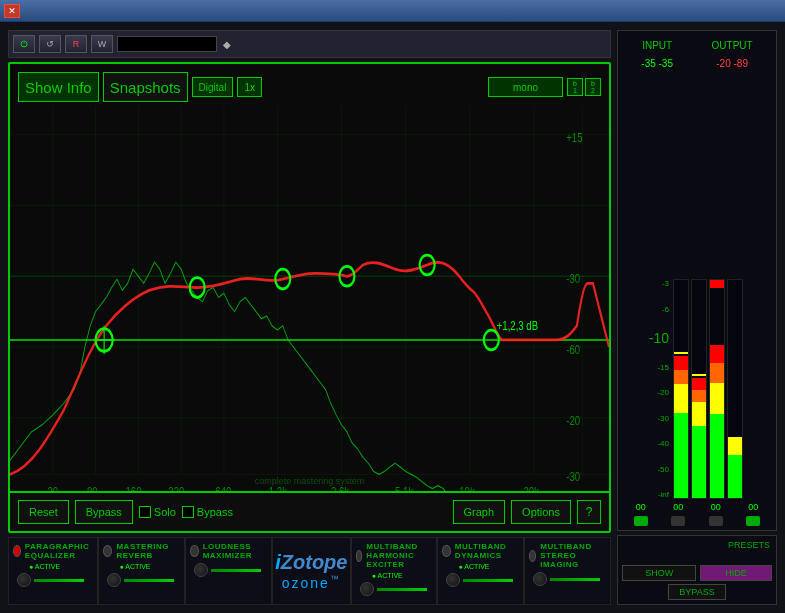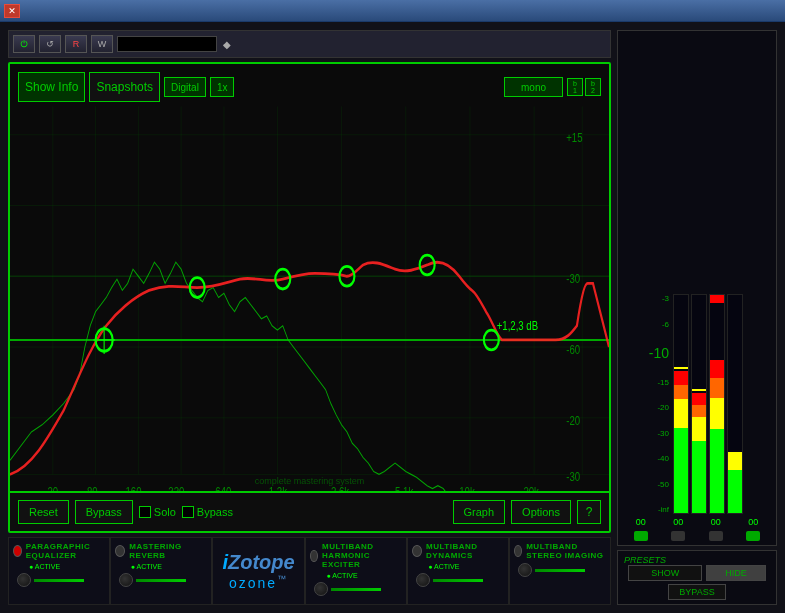--- a/index.html
+++ b/index.html
@@ -110,21 +110,21 @@
       right: 8px;
       display: flex;
       align-items: center;
       gap: 4px;
       z-index: 10;
     }
     .eq-btn {
       background: #111;
       border: 1px solid #00cc00;
       color: #00cc00;
-      font-size: 12px;
+      font-size: 15px;
       padding: 14px 6px;
       cursor: pointer;
       height: 20px;
       display: flex;
       align-items: center;
     }
     .eq-btn-active {
       background: #003300;
     }
     .eq-mode-btn {
@@ -135,21 +135,21 @@
       padding: 2px 6px;
       cursor: pointer;
       height: 20px;
     }
     .eq-spacer { flex: 1; }
     .eq-mono-btn {
       background: #003300;
       border: 1px solid #00cc00;
       color: #00cc00;
       font-size: 10px;
-      padding: 2px 16px;
+      padding: 2px 24px;
       cursor: pointer;
       height: 20px;
     }
     .eq-channel-btns {
       display: flex;
       gap: 2px;
     }
     .eq-ch-btn {
       width: 16px;
       height: 18px;
@@ -471,20 +471,30 @@
         <div class="module-header">
           <div class="module-indicator module-indicator-gray"></div>
           <span class="module-name">MASTERING REVERB</span>
         </div>
         <div class="module-active" style="color:#00ff00;">● ACTIVE</div>
         <div class="module-knob-row">
           <div class="module-knob"></div>
           <div class="module-slider"></div>
         </div>
       </div>
+      <div class="module-item">
+        <div class="module-header">
+          <div class="module-indicator module-indicator-gray"></div>
+          <span class="module-name">LOUDNESS MAXIMIZER</span>
+        </div>
+        <div class="module-knob-row">
+          <div class="module-knob"></div>
+          <div class="module-slider"></div>
+        </div>
+      </div>
 
       <div class="izotope-logo-area">
         <div style="text-align:center;">
           <div style="font-size:20px; font-style:italic; font-weight:bold;">
             <span class="izotope-i">i</span><span class="izotope-rest">Zotope</span>
           </div>
           <div style="color:#00aaff; font-size:14px; letter-spacing:2px;">ozone<span style="font-size:9px;vertical-align:super;color:#4488cc;">™</span></div>
         </div>
       </div>
       <div class="module-item">
@@ -520,20 +530,30 @@
         </div>
       </div>
     </div>
 
   </div>
 
   <div class="right-panel">
 
     <div class="vu-section" style="flex:1; display:flex; flex-direction:column;">
 
+      <div style="display:flex; justify-content:space-around; margin-bottom:2px;">
+        <div style="text-align:center;">
+          <span style="color:#00cc00; font-size:10px;">INPUT</span><br>
+          <span style="color:#00ff00; font-size:10px;">-35 -35</span>
+        </div>
+        <div style="text-align:center;">
+          <span style="color:#00cc00; font-size:10px;">OUTPUT</span><br>
+          <span style="color:#ff4444; font-size:10px;">-20 -89</span>
+        </div>
+      </div>
 
       <div style="display:flex; gap:2px; flex:1; align-items:flex-end; justify-content:center; position:relative;">
 
         <div style="position:relative; width:20px; height:220px; display:flex; flex-direction:column; justify-content:space-between; align-items:flex-end; padding-right:2px;">
           <span style="color:#00aa00; font-size:8px;">-3</span>
           <span style="color:#00aa00; font-size:8px;">-6</span>
           <span style="color:#00aa00; font-size:14px;">-10</span>
           <span style="color:#00aa00; font-size:8px;">-15</span>
           <span style="color:#00aa00; font-size:8px;">-20</span>
           <span style="color:#00aa00; font-size:8px;">-30</span>
@@ -577,24 +597,24 @@
         <div style="width:14px; height:10px; background:#00aa00; border-radius:2px;"></div>
         <div style="width:14px; height:10px; background:#333; border-radius:2px;"></div>
         <div style="width:14px; height:10px; background:#333; border-radius:2px;"></div>
         <div style="width:14px; height:10px; background:#00aa00; border-radius:2px;"></div>
       </div>
 
     </div>
 
 
     <div style="background:#0a0a12; border:1px solid #333; padding:4px 6px;">
-      <div style="color:#00aa00; font-size:9px; text-align:left; margin-bottom:0;font-style:italic;">PRESETS</div>
+      <div style="color:#00aa00; font-size:9px; text-align:right; margin-bottom:15px;">PRESETS</div>
       <div style="display:flex; gap:4px; justify-content:center;">
         <button style="background:#111; border:1px solid #444; color:#00aa00; font-size:9px; padding:2px 22px; cursor:pointer;">SHOW</button>
-        <button style="background:#404040; border:1px solid #444; color:#00aa00; font-size:9px; padding:2px 18px; cursor:pointer;">HIDE</button>
+        <button style="background:#701a75; border:1px solid #444; color:#00aa00; font-size:9px; padding:2px 24px; cursor:pointer;">HIDE</button>
       </div>
       <div style="display:flex; justify-content:center; margin-top:3px;">
         <button style="background:#111; border:1px solid #444; color:#00aa00; font-size:9px; padding:2px 10px; cursor:pointer;">BYPASS</button>
       </div>
     </div>
 
   </div>
 
 </div>
 

